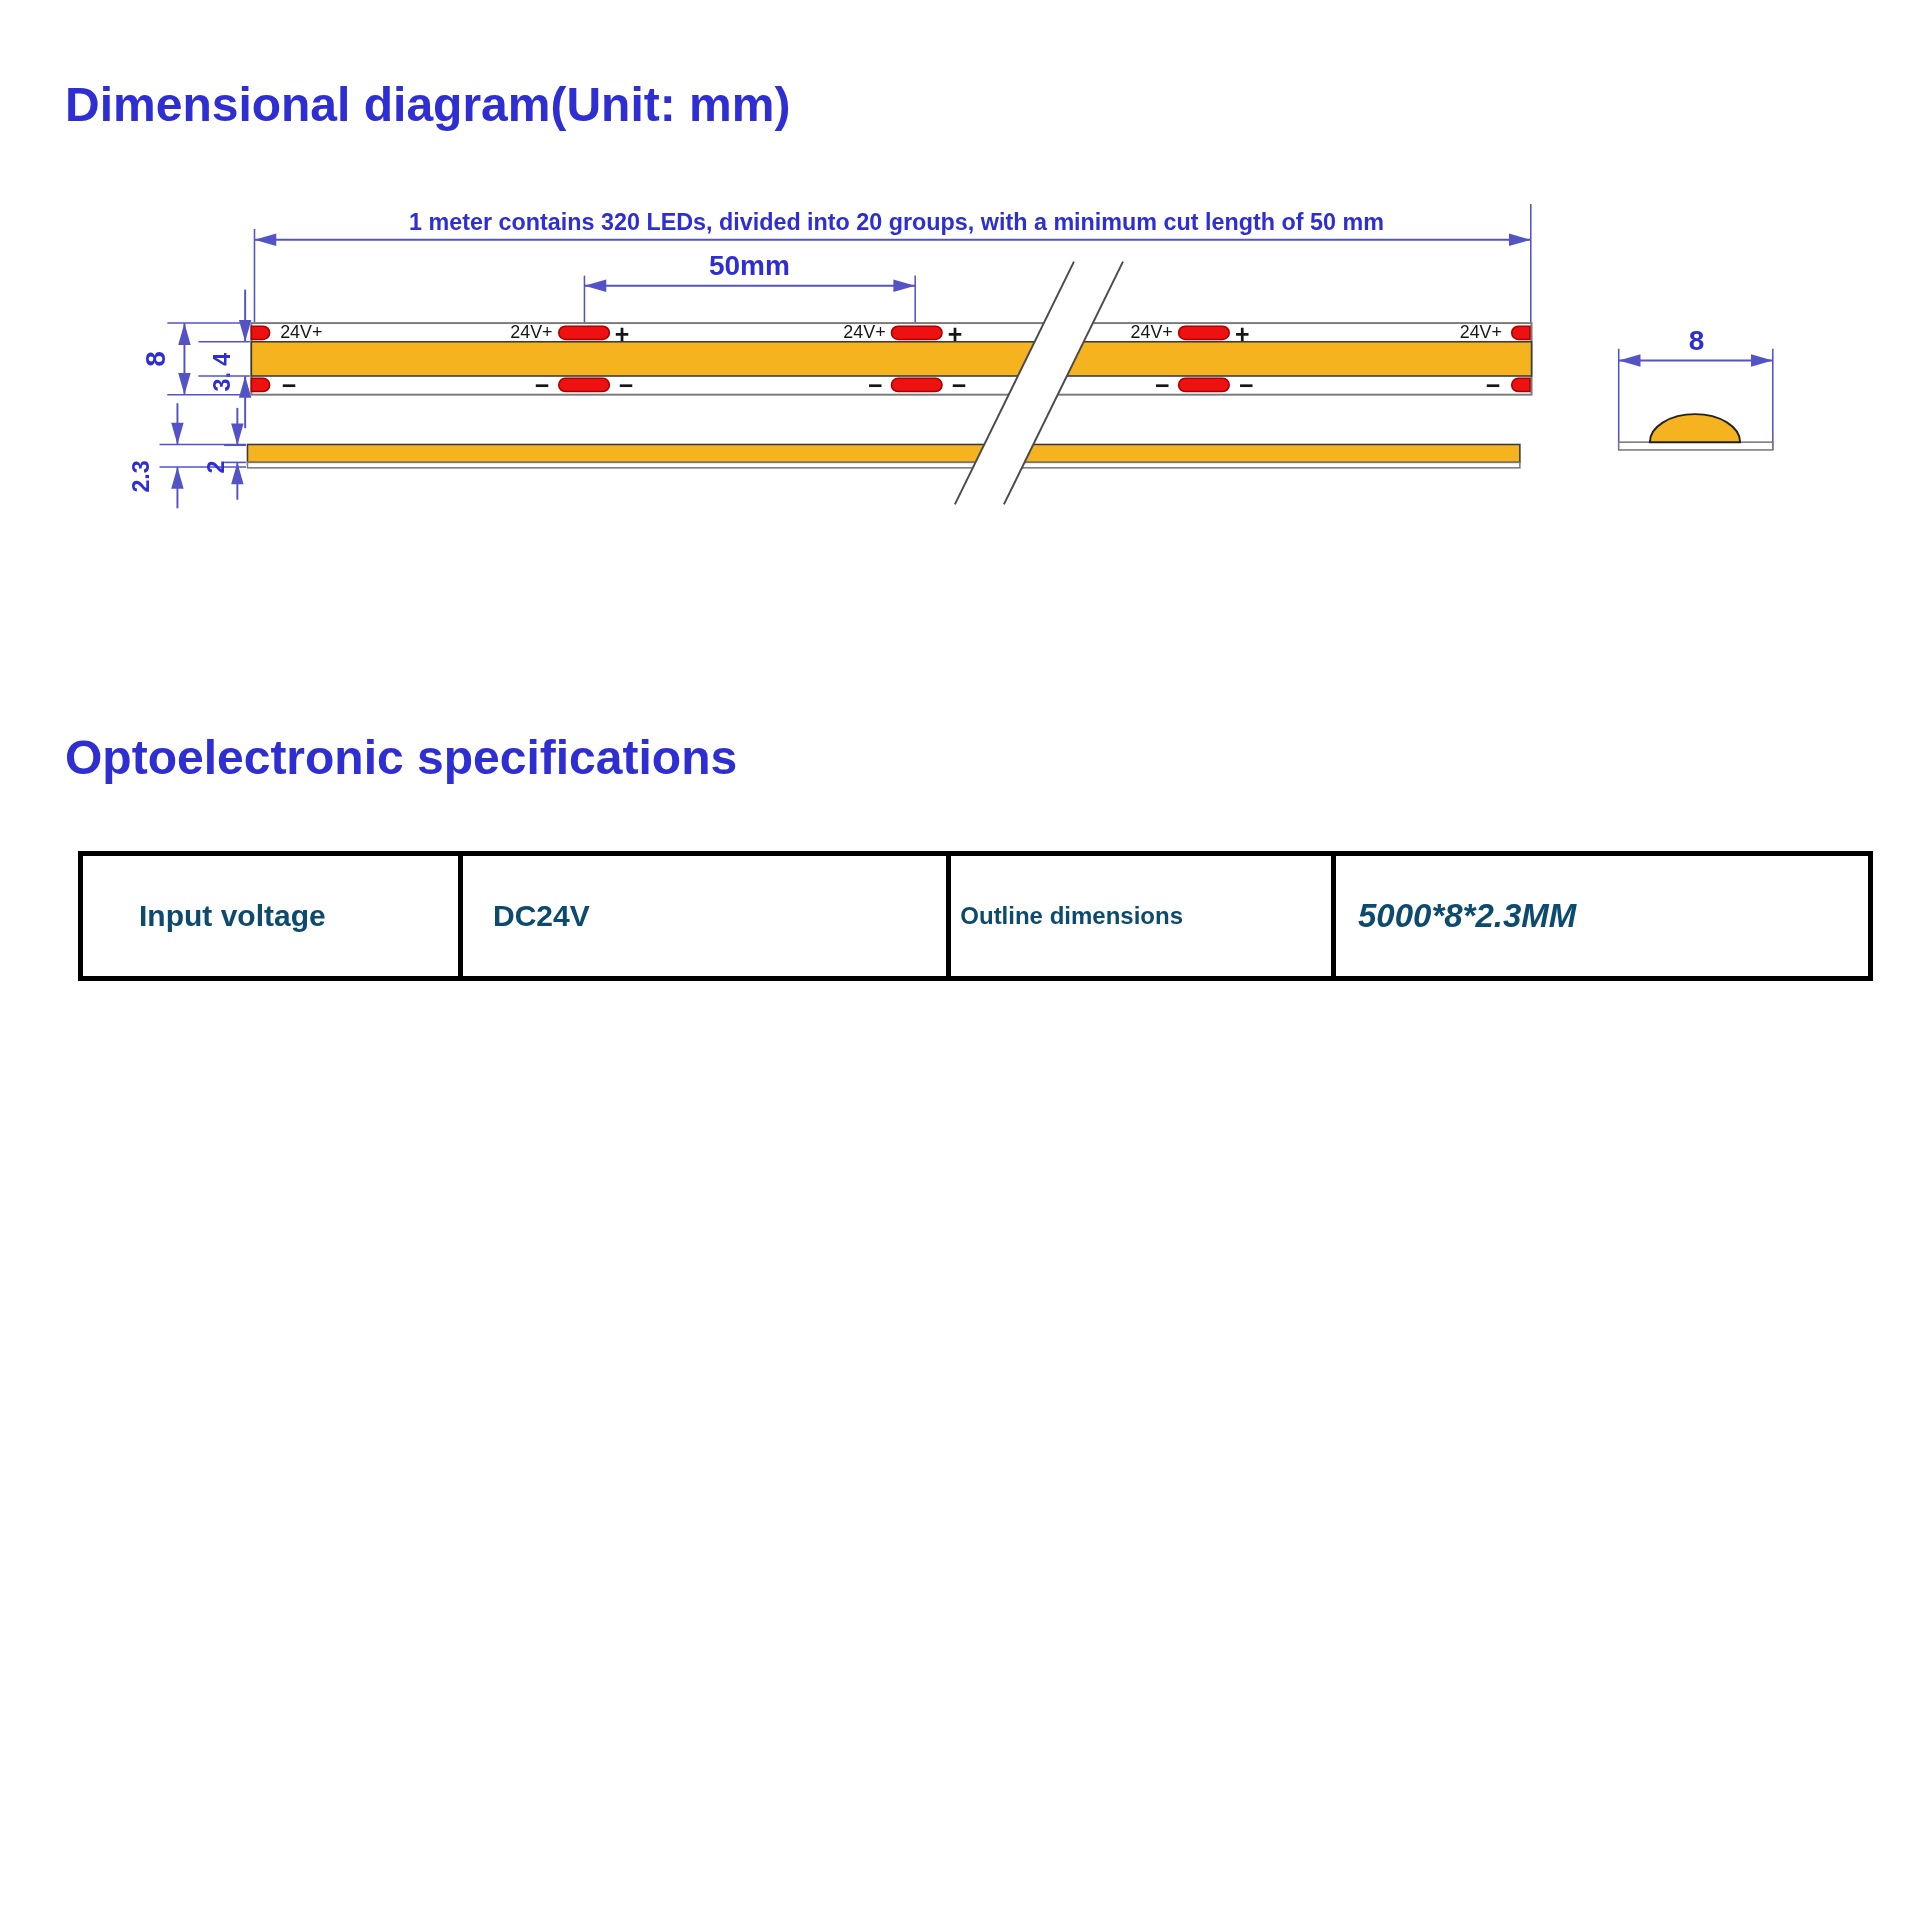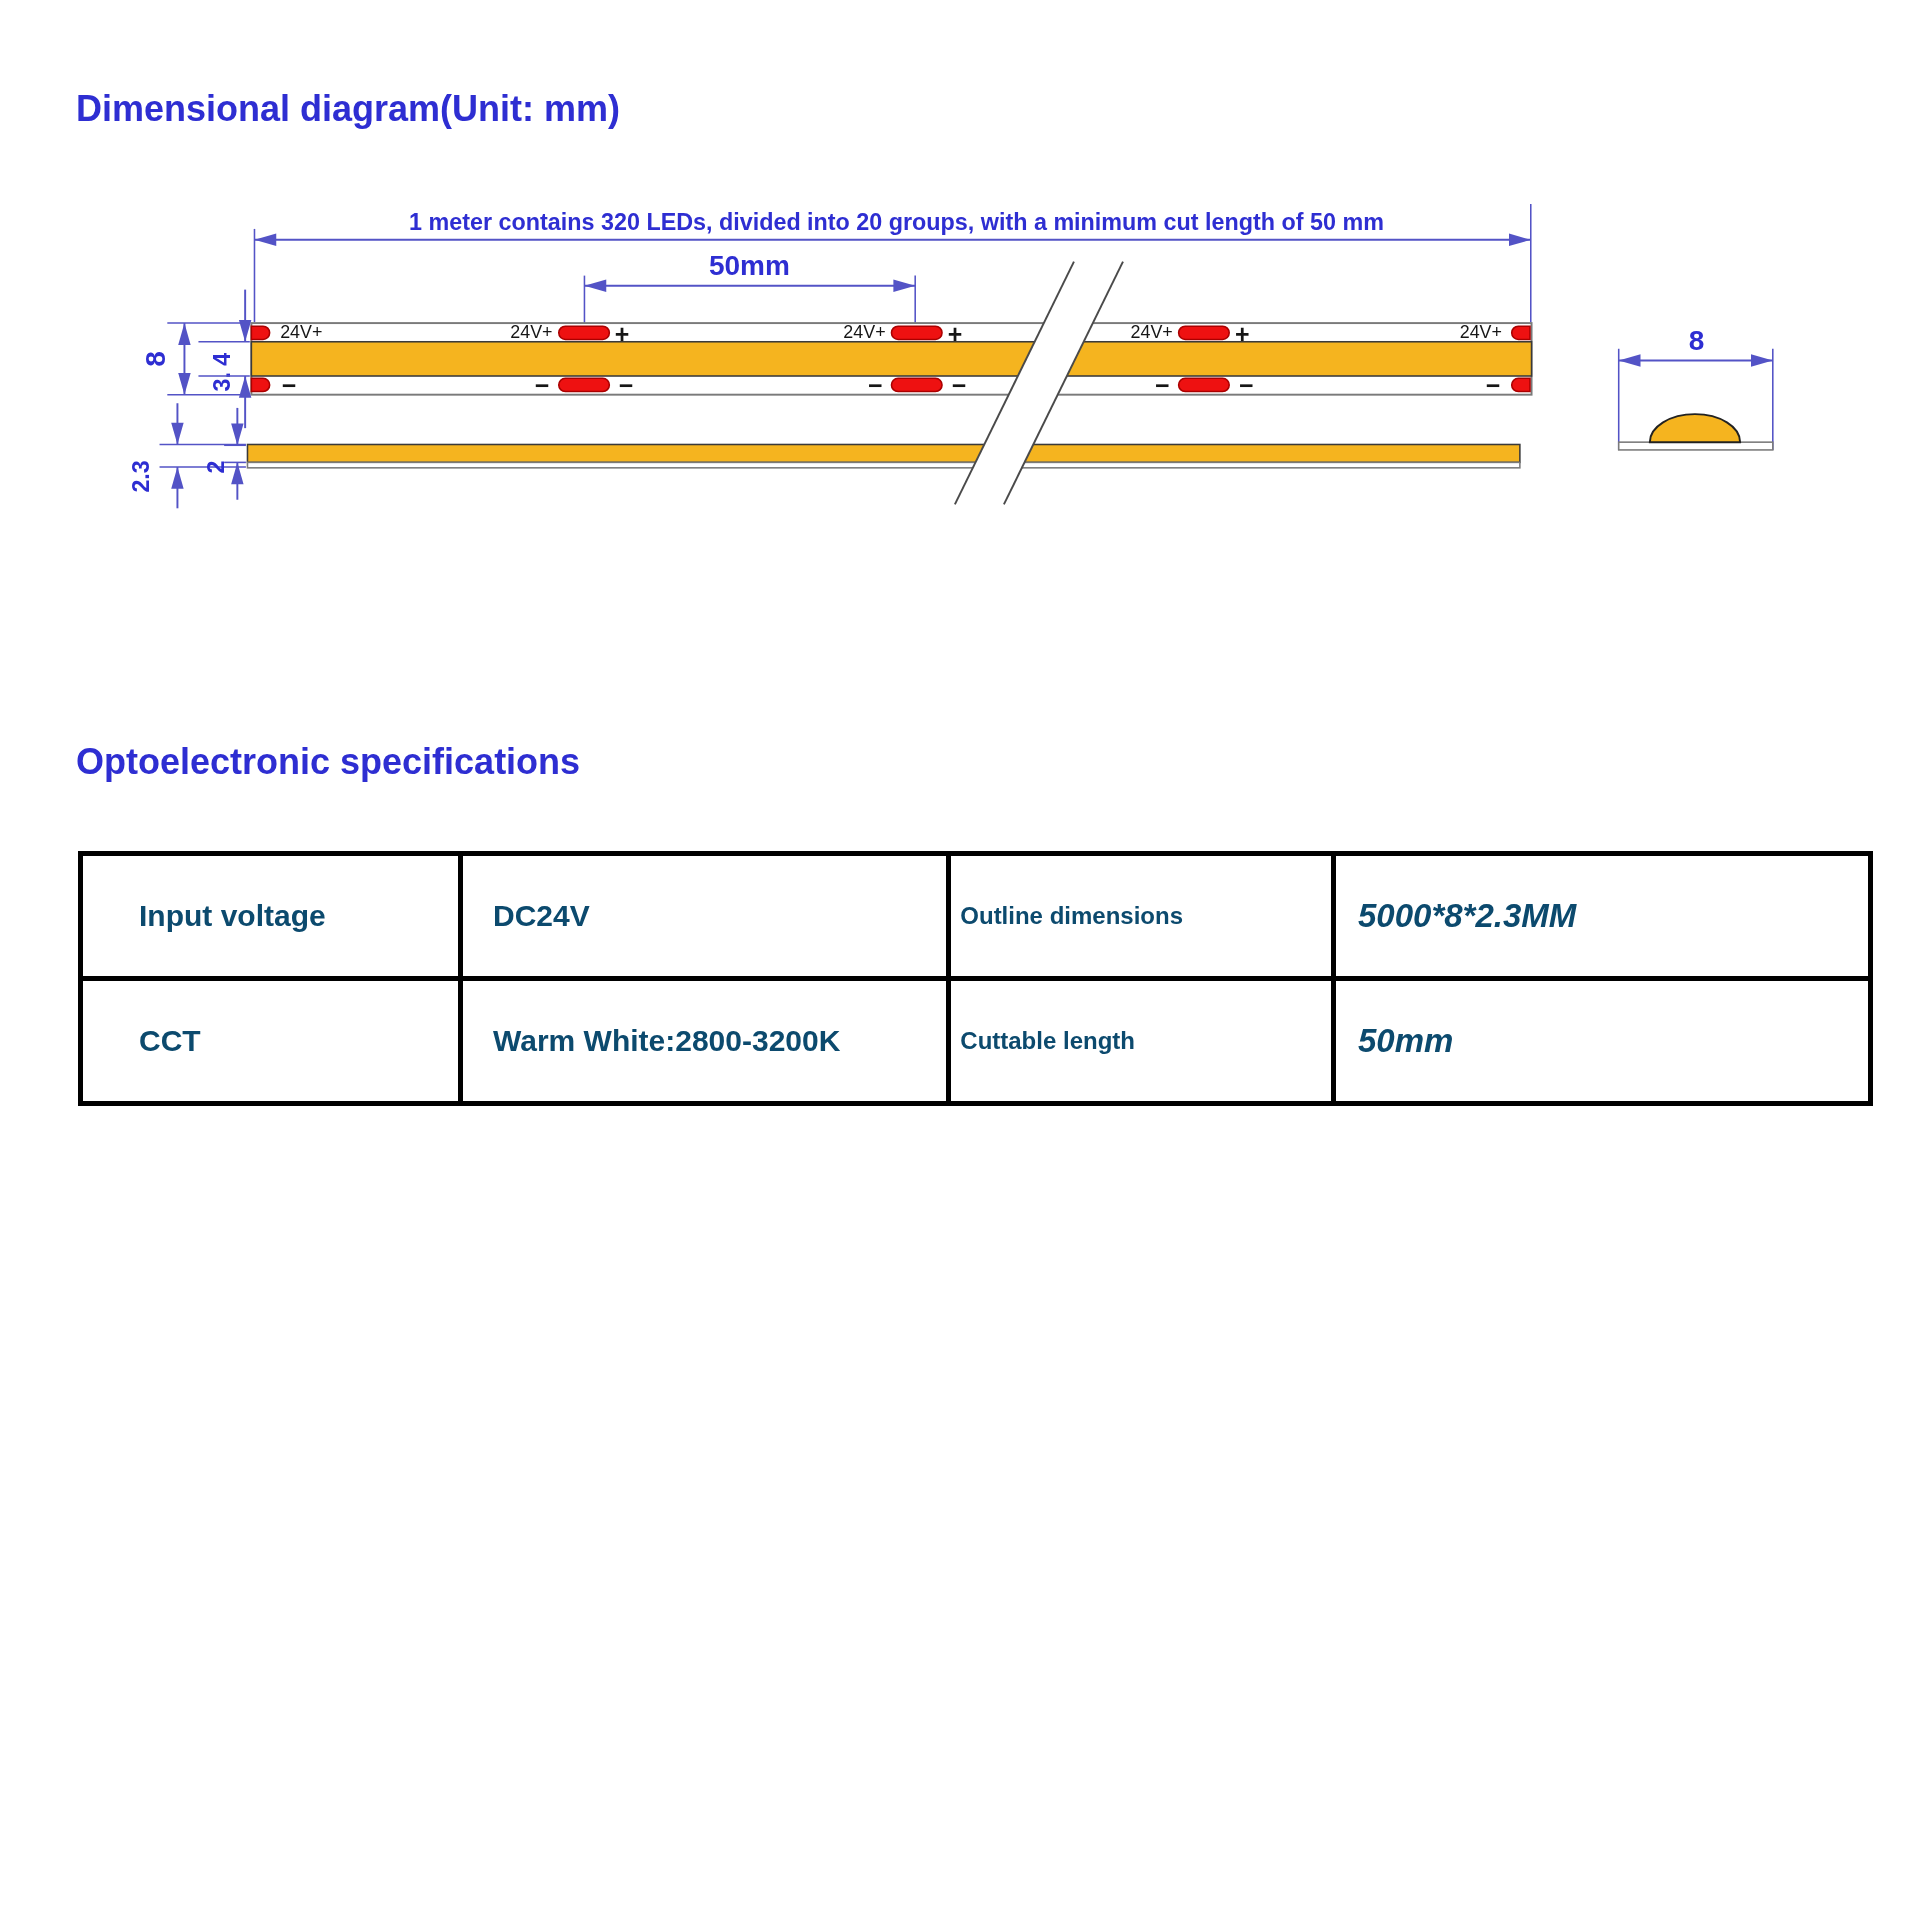--- a/index.html
+++ b/index.html
@@ -1,19 +1,19 @@
 <!DOCTYPE html>
 <html style="--accent-blue: #2e2ed2; --dim-line-blue: #5353c6; --strip-orange: #f5b41f; --pad-red: #ee1111; --pad-red-dark: #aa0000; --strip-border-gray: #7a7a7a; --table-border: #000000;font-size:12.5px"><head>
 <meta charset="utf-8">
 <style>
   html,body{margin:0;padding:0;background:#fff;}
   body{width:1930px;height:1930px;font-family:"Liberation Sans",sans-serif;}
   .page{position:relative;width:1930px;height:1930px;background:#fff;overflow:hidden;}
 
-  h1.sec{position:absolute;left:64px;margin:12px;font-size:36px;font-weight:bold;
+  h1.sec{position:absolute;left:64px;margin:1px;font-size:48px;font-weight:bold;
          color:var(--accent-blue);white-space:nowrap;}
   #title-dimensional{top:76px;}
   #title-specs{top:729px;}
 
   svg.diagram{position:absolute;left:0;top:0;}
 
   .dimline{stroke:var(--dim-line-blue);stroke-width:2.5;fill:none;}
   .extline{stroke:var(--dim-line-blue);stroke-width:2;fill:none;}
   .arrow{fill:var(--dim-line-blue);stroke:none;}
   .ann{fill:var(--accent-blue);font-weight:bold;font-size:30px;}
@@ -173,23 +173,17 @@
         <col style="width:385px">
         <col style="width:537px">
     </colgroup>
     <tbody>
       <tr>
         <td class="c1">Input voltage</td>
         <td class="c2">DC24V</td>
         <td class="c3">Outline dimensions</td>
         <td class="c4">5000*8*2.3MM</td>
       </tr>
-      <tr>
-        <td class="c1">CCT</td>
-        <td class="c2">Warm White:2800-3200K</td>
-        <td class="c3">Cuttable length</td>
-        <td class="c4">50mm</td>
-      </tr>
     </tbody>
   </table>
 
 </div>
 
 
 </body></html>

